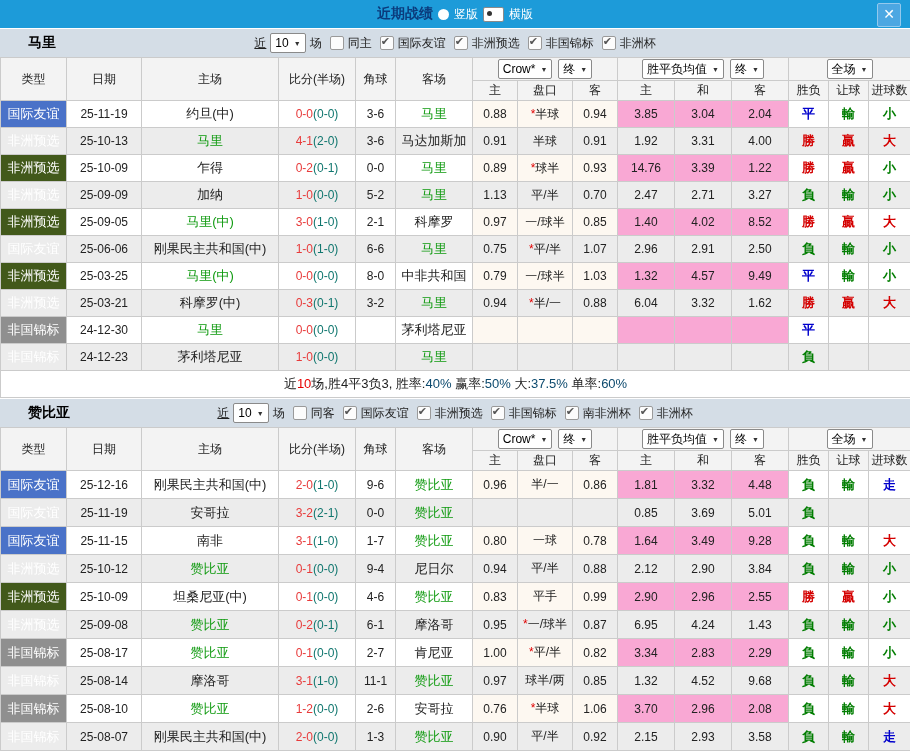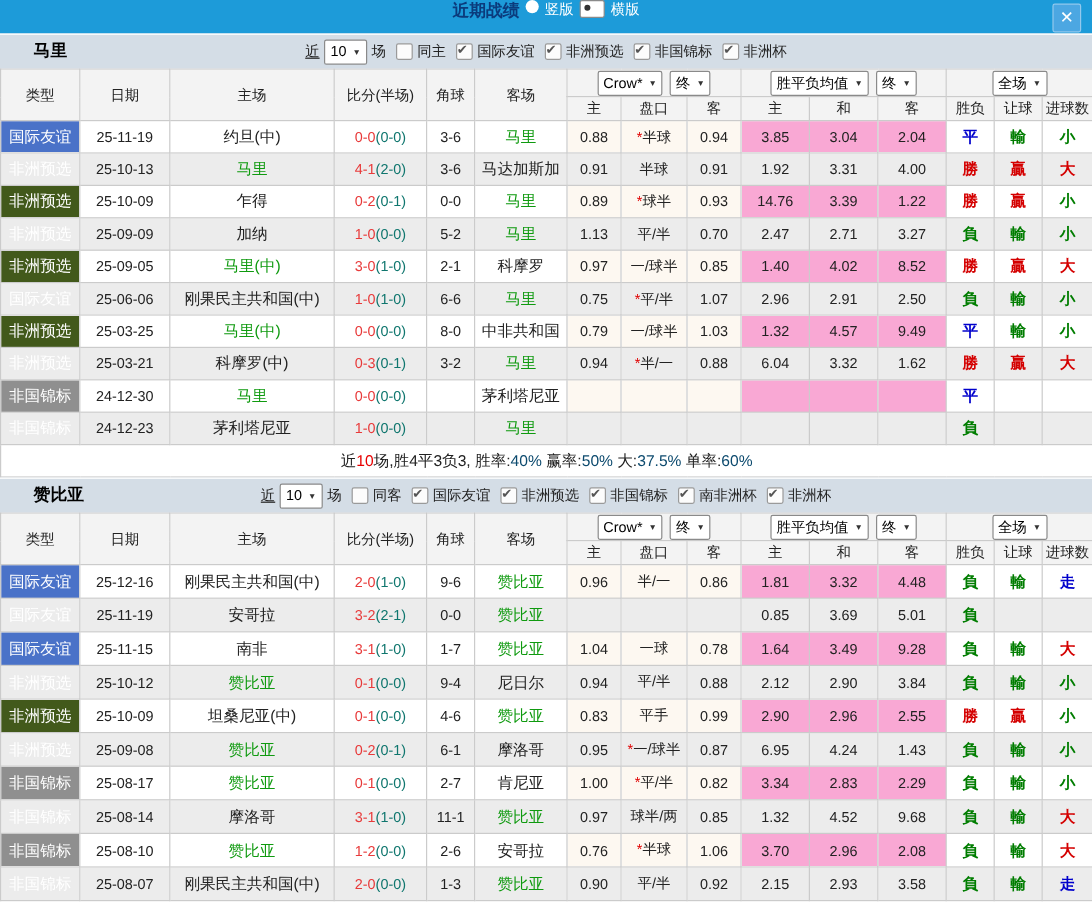--- a/index.html
+++ b/index.html
@@ -1,21 +1,21 @@
 <!DOCTYPE html>
 <html><head>
 <meta charset="utf-8">
 <style>
   html,body{margin:0;padding:0}
   body{
     width:910px;height:753px;overflow:hidden;background:#fff;position:relative;
     font-family:"Liberation Sans","DejaVu Sans",sans-serif;font-size:12px;color:#222;
   }
   
-  .titlebar{height:28px;background:#1d9bd9;display:flex;justify-content:center;gap:5px;position:relative}
+  .titlebar{height:28px;background:#1d9bd9;display:flex;align-items:center;justify-content:center;gap:5px;position:relative}
   .page-title{color:#0b3b7c;font-weight:bold;font-size:14px}
   .radio{width:11px;height:11px;border-radius:50%;background:#fff;display:inline-block;position:relative;cursor:pointer}
   .radio.sel::after{content:"";position:absolute;left:3px;top:3px;width:5px;height:5px;border-radius:50%;background:#333}
   .radio-label{color:#fff}
   .closebtn{position:absolute;right:9px;top:3px;width:22px;height:22px;background:#4ca7e2;border:1px solid #93c9ed;
     border-radius:2px;color:#fff;font-weight:bold;text-align:center;line-height:20px;font-size:14px;cursor:pointer}
   .closebtn::after{content:"✕"}
   
   .secbar{height:28px;background:#d4dde6;border-top:1px solid #fff;display:flex;align-items:center;position:relative}
   .team{position:absolute;left:28px;font-weight:bold;font-size:14px;color:#000}
@@ -475,21 +475,21 @@
           <td><span class="res "></span></td>
           <td><span class="res "></span></td>
         </tr>
         <tr>
           <td class="type-blue"><span>国际友谊</span></td>
           <td><span>25-11-15</span></td>
           <td><span class="hteam">南非</span></td>
           <td><span class="s1">3-1</span><span class="s2">(1-0)</span></td>
           <td><span>1-7</span></td>
           <td><span class="hteam tg">赞比亚</span></td>
-          <td class="bg-cream"><span>1.04</span></td>
+          <td class="bg-cream"><span>0.80</span></td>
           <td class="bg-cream"><span class="star"></span><span>一球</span></td>
           <td class="bg-cream"><span>0.78</span></td>
           <td class="bg-blue"><span>1.64</span></td>
           <td class="bg-blue"><span>3.49</span></td>
           <td class="bg-blue"><span>9.28</span></td>
           <td><span class="res g">負</span></td>
           <td><span class="res g">輸</span></td>
           <td><span class="res r">大</span></td>
         </tr>
         <tr class="alt">

